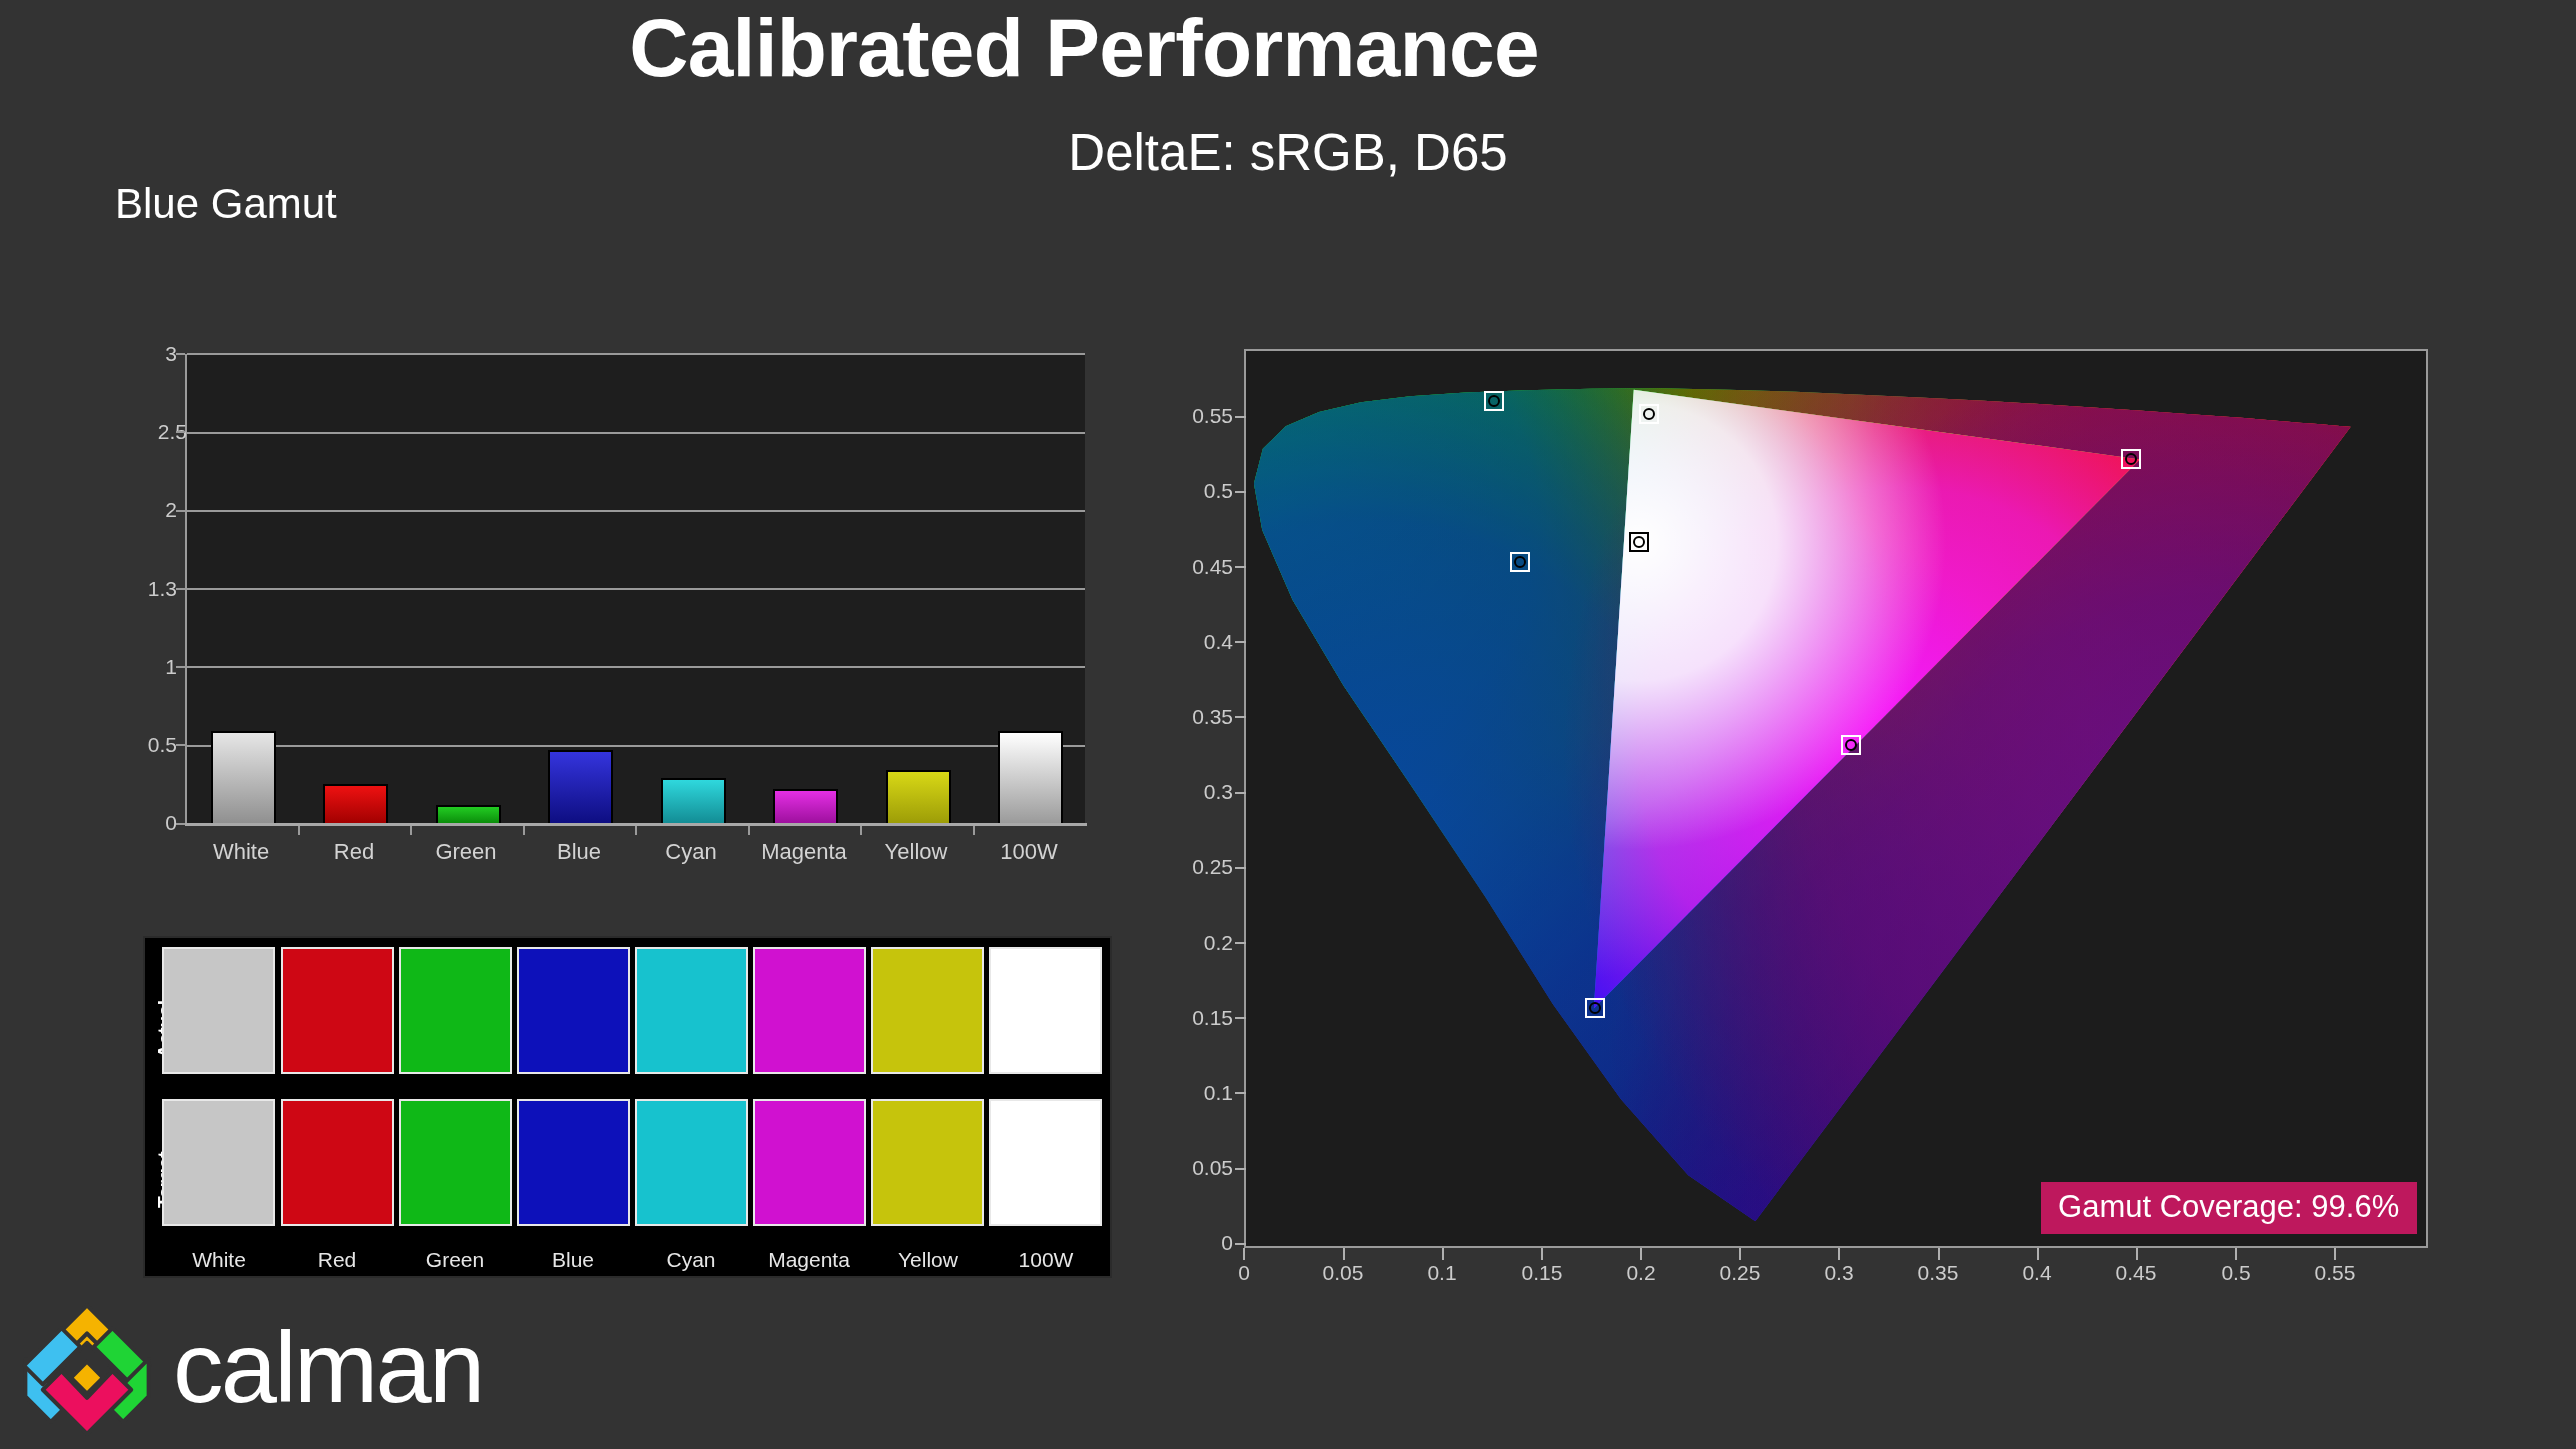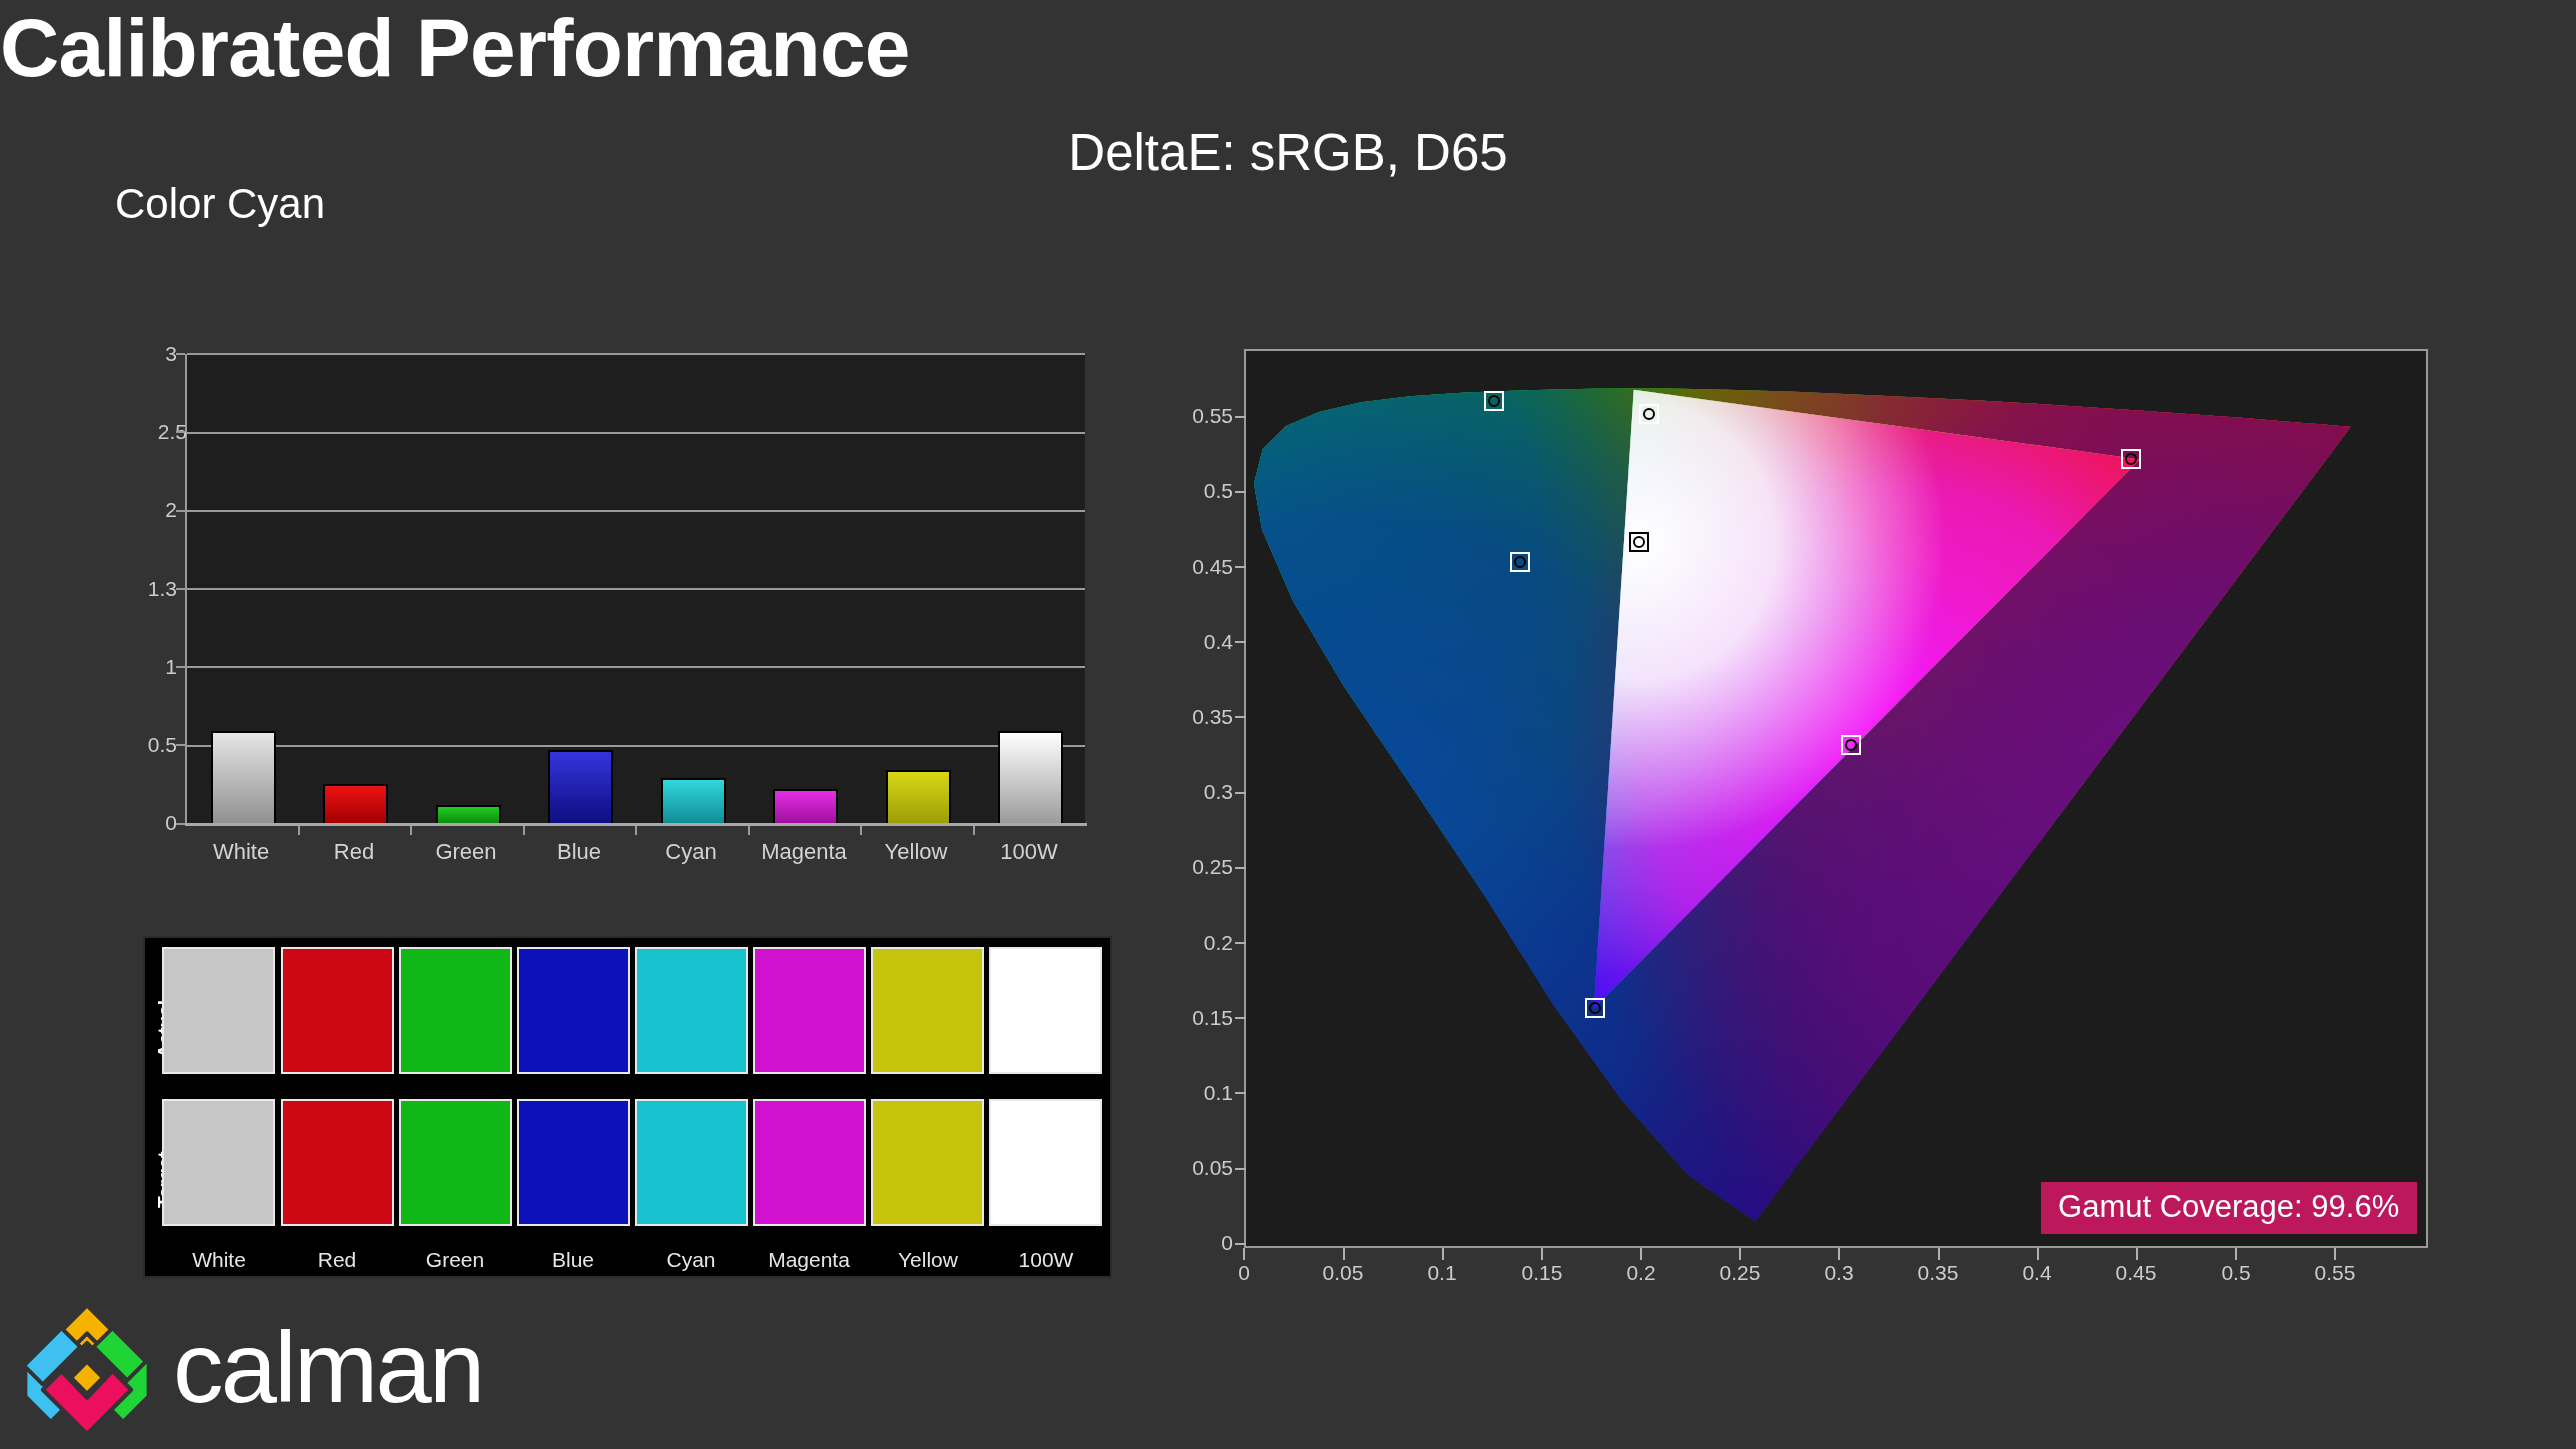--- a/index.html
+++ b/index.html
@@ -7,21 +7,21 @@
     width: 2576px; height: 1449px;
     background: #333333;
     font-family: "Liberation Sans", sans-serif;
     overflow: hidden;
   }
   #root { position: relative; width: 2576px; height: 1449px; }
 
   
   #page-title {
     position: absolute; left: 0; top: 6.7px; width: 2168px;
-    text-align: left; color: #ffffff;
+    text-align: center; color: #ffffff;
     font-size: 82px; font-weight: bold; letter-spacing: -0.7px;
     line-height: 1.0;
   }
   #page-subtitle {
     position: absolute; left: 0; top: 127px; width: 2576px;
     text-align: center; color: #ffffff;
     font-size: 51px; font-weight: 400; line-height: 1.0;
   }
   #section-label {
     position: absolute; left: 115px; top: 180px;
@@ -124,21 +124,21 @@
     color: #ffffff; font-size: 101px; font-weight: 300; letter-spacing: -2.7px;
   }
 </style>
 </head>
 <body>
 
 <div id="root">
 
   <div id="page-title">Calibrated Performance</div>
   <div id="page-subtitle">DeltaE: sRGB, D65</div>
-  <div id="section-label">Color Cyan</div>
+  <div id="section-label">Blue Gamut</div>
 
   <div id="deltae-chart">
     <div id="deltae-plot">
         <div class="hgrid" style="top: 391px;"></div>
         <div class="hgrid" style="top: 312px;"></div>
         <div class="hgrid" style="top: 234px;"></div>
         <div class="hgrid" style="top: 156px;"></div>
         <div class="hgrid" style="top: 78px;"></div>
         <div class="hgrid" style="top: -0.7px;"></div>
         <div class="bar" style="left: 23.6px; width: 65px; height: 93px; background: linear-gradient(rgb(230, 230, 230), rgb(143, 143, 143));"></div>

